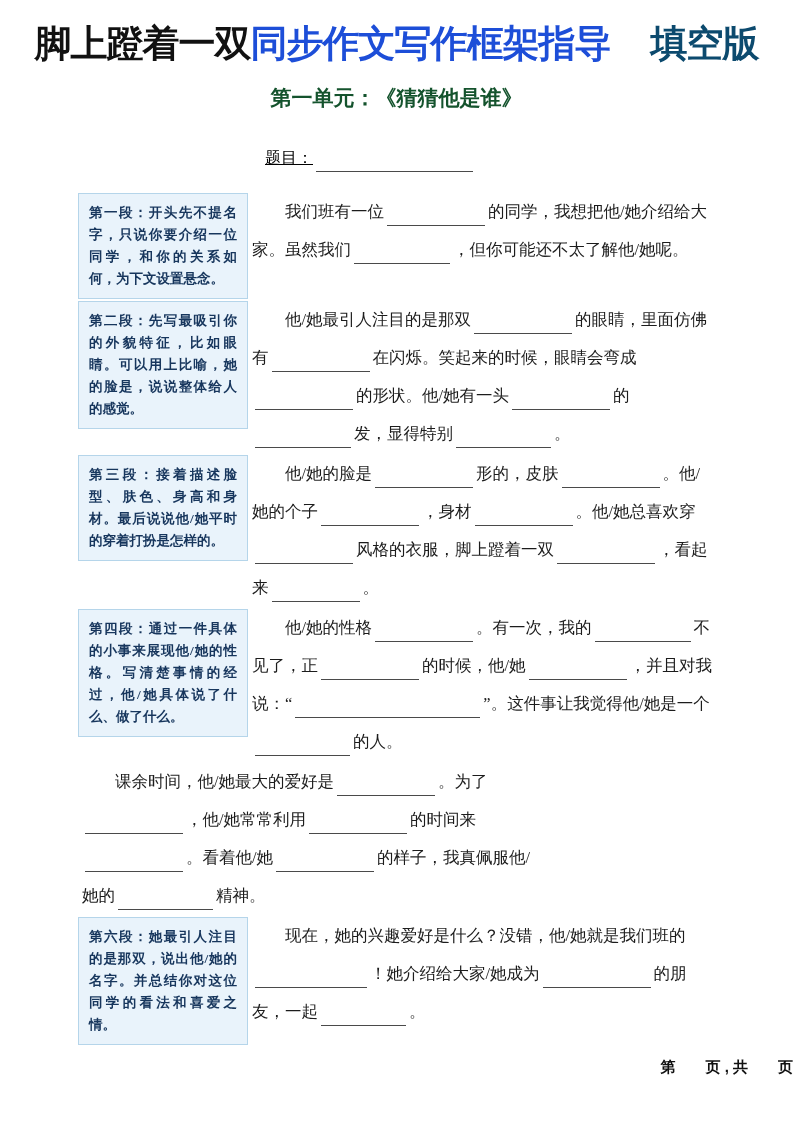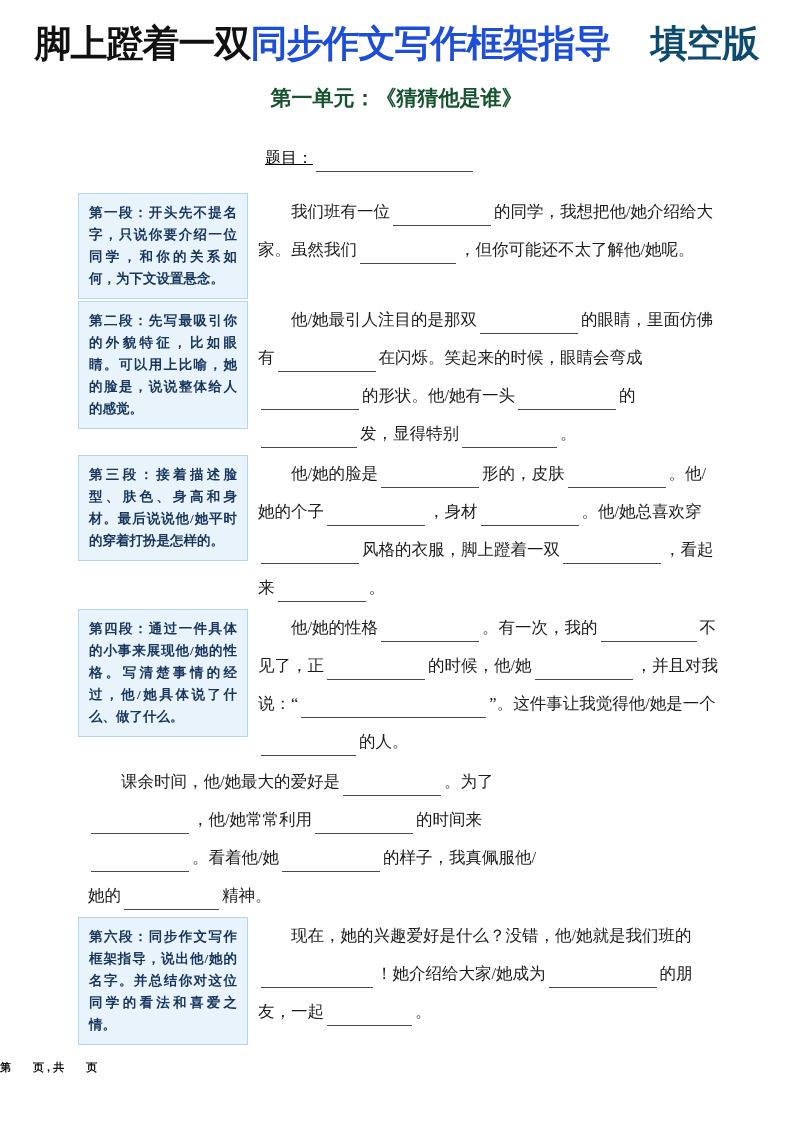--- a/index.html
+++ b/index.html
@@ -53,39 +53,39 @@
     border-radius: 0;
     padding: 8px 10px;
     color: #17365d;
     font-weight: bold;
     font-size: 13.5px;
     line-height: 22px;
     text-align: justify;
   }
   .para {
     width: 462px;
-    margin-left: 10px;
+    margin-left: 4px;
     font-size: 16.5px;
     line-height: 38px;
     text-indent: 2em;
     color: #1c1c1c;
   }
   .blank {
     display: inline-block;
     height: 1em;
     border-bottom: 1.4px solid #4a4a4a;
     vertical-align: -0.55em;
     margin: 0 3px;
   }
   .footer {
-    text-align: left;
+    text-align: right;
     margin-top: 10px;
     font-family: "Liberation Sans", sans-serif;
     font-weight: bold;
-    font-size: 11px;
+    font-size: 15px;
     line-height: 24px;
     color: #111111;
     white-space: pre;
   }
 </style>
 </head>
 <body>
 
 <div class="page">
 
@@ -113,20 +113,20 @@
         <div class="para"><span>他/她的脸是</span><span class="blank" style="width: 98px;"></span><span>形的，皮肤</span><span class="blank" style="width: 98px;"></span><span>。他/她的个子</span><span class="blank" style="width: 98px;"></span><span>，身材</span><span class="blank" style="width: 98px;"></span><span>。他/她总喜欢穿</span><span class="blank" style="width: 98px;"></span><span>风格的衣服，脚上蹬着一双</span><span class="blank" style="width: 98px;"></span><span>，看起来</span><span class="blank" style="width: 88px;"></span><span>。</span></div>
       </div>
       <div class="row">
         <div class="note">第四段：通过一件具体的小事来展现他/她的性格。写清楚事情的经过，他/她具体说了什么、做了什么。</div>
         <div class="para"><span>他/她的性格</span><span class="blank" style="width: 98px;"></span><span>。有一次，我的</span><span class="blank" style="width: 96px;"></span><span>不见了，正</span><span class="blank" style="width: 98px;"></span><span>的时候，他/她</span><span class="blank" style="width: 98px;"></span><span>，并且对我说：“</span><span class="blank" style="width: 185px;"></span><span>”。这件事让我觉得他/她是一个</span><span class="blank" style="width: 95px;"></span><span>的人。</span></div>
       </div>
       <div class="row">
         <div class="para"><span>课余时间，他/她最大的爱好是</span><span class="blank" style="width: 98px;"></span><span>。为了</span><span class="blank" style="width: 98px;"></span><span>，他/她常常利用</span><span class="blank" style="width: 98px;"></span><span>的时间来</span><span class="blank" style="width: 98px;"></span><span>。看着他/她</span><span class="blank" style="width: 98px;"></span><span>的样子，我真佩服他/她的</span><span class="blank" style="width: 95px;"></span><span>精神。</span></div>
       </div>
       <div class="row">
-        <div class="note">第六段：同步作文写作框架指导，说出他/她的名字。并总结你对这位同学的看法和喜爱之情。</div>
+        <div class="note">第六段：她最引人注目的是那双，说出他/她的名字。并总结你对这位同学的看法和喜爱之情。</div>
         <div class="para"><span>现在，她的兴趣爱好是什么？没错，他/她就是我们班的</span><span class="blank" style="width: 112px;"></span><span>！她介绍给大家/她成为</span><span class="blank" style="width: 108px;"></span><span>的朋友，一起</span><span class="blank" style="width: 85px;"></span><span>。</span></div>
       </div>
     </div>
 
   <div class="footer">第　　页 , 共　　页</div>
 
 </div>
 
 </body></html>

